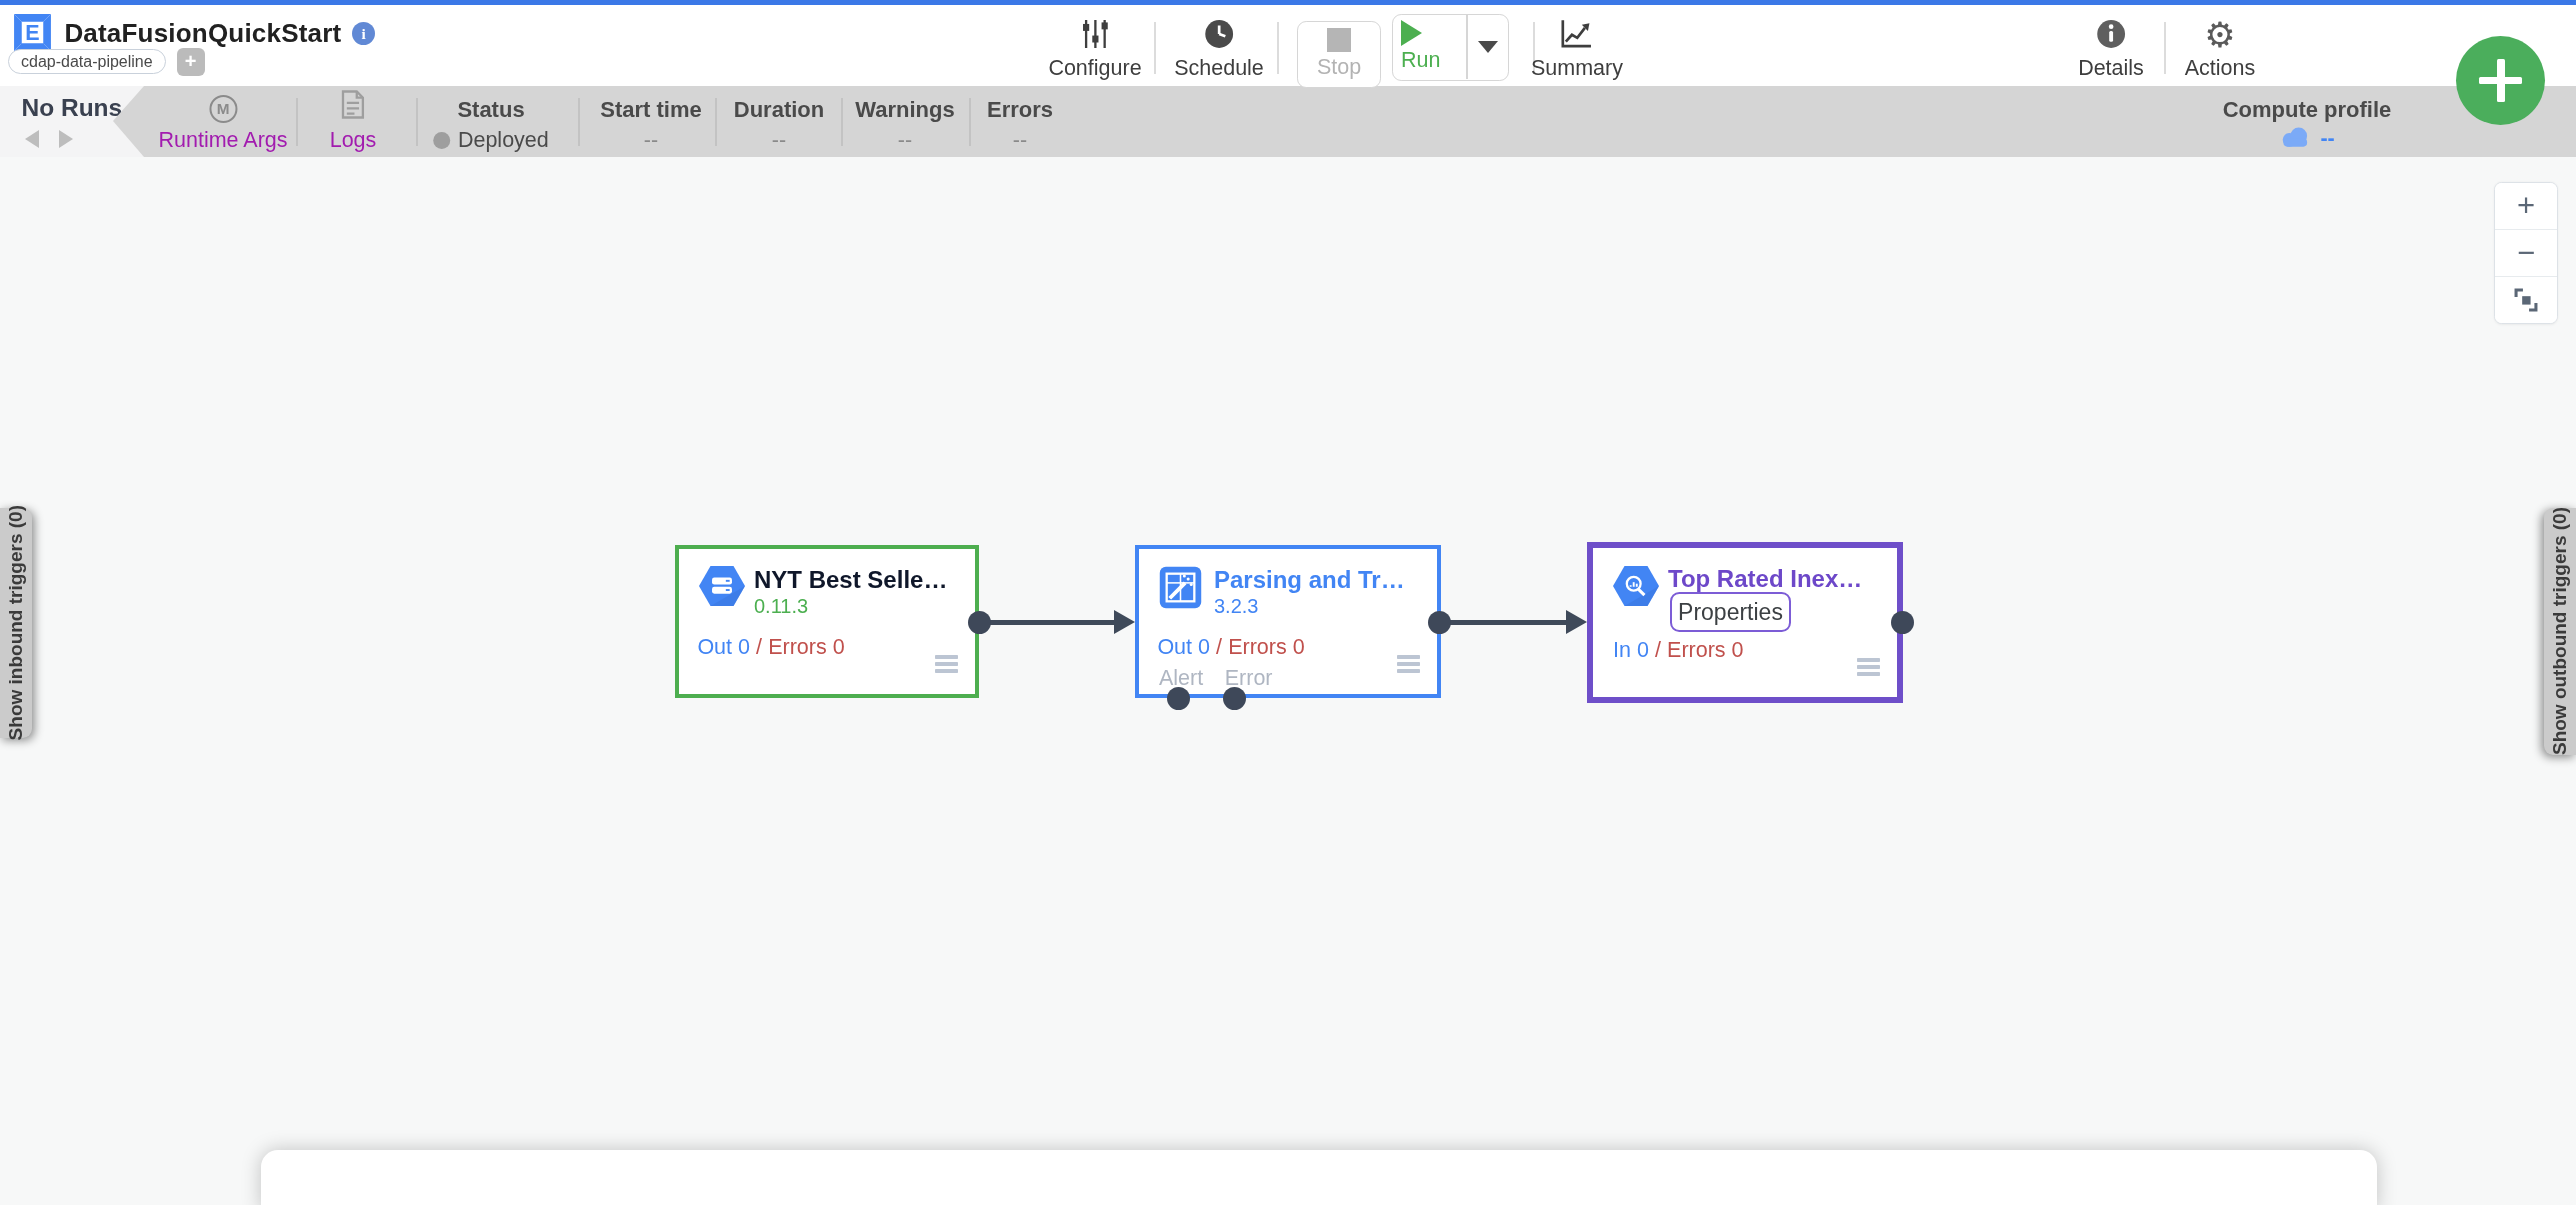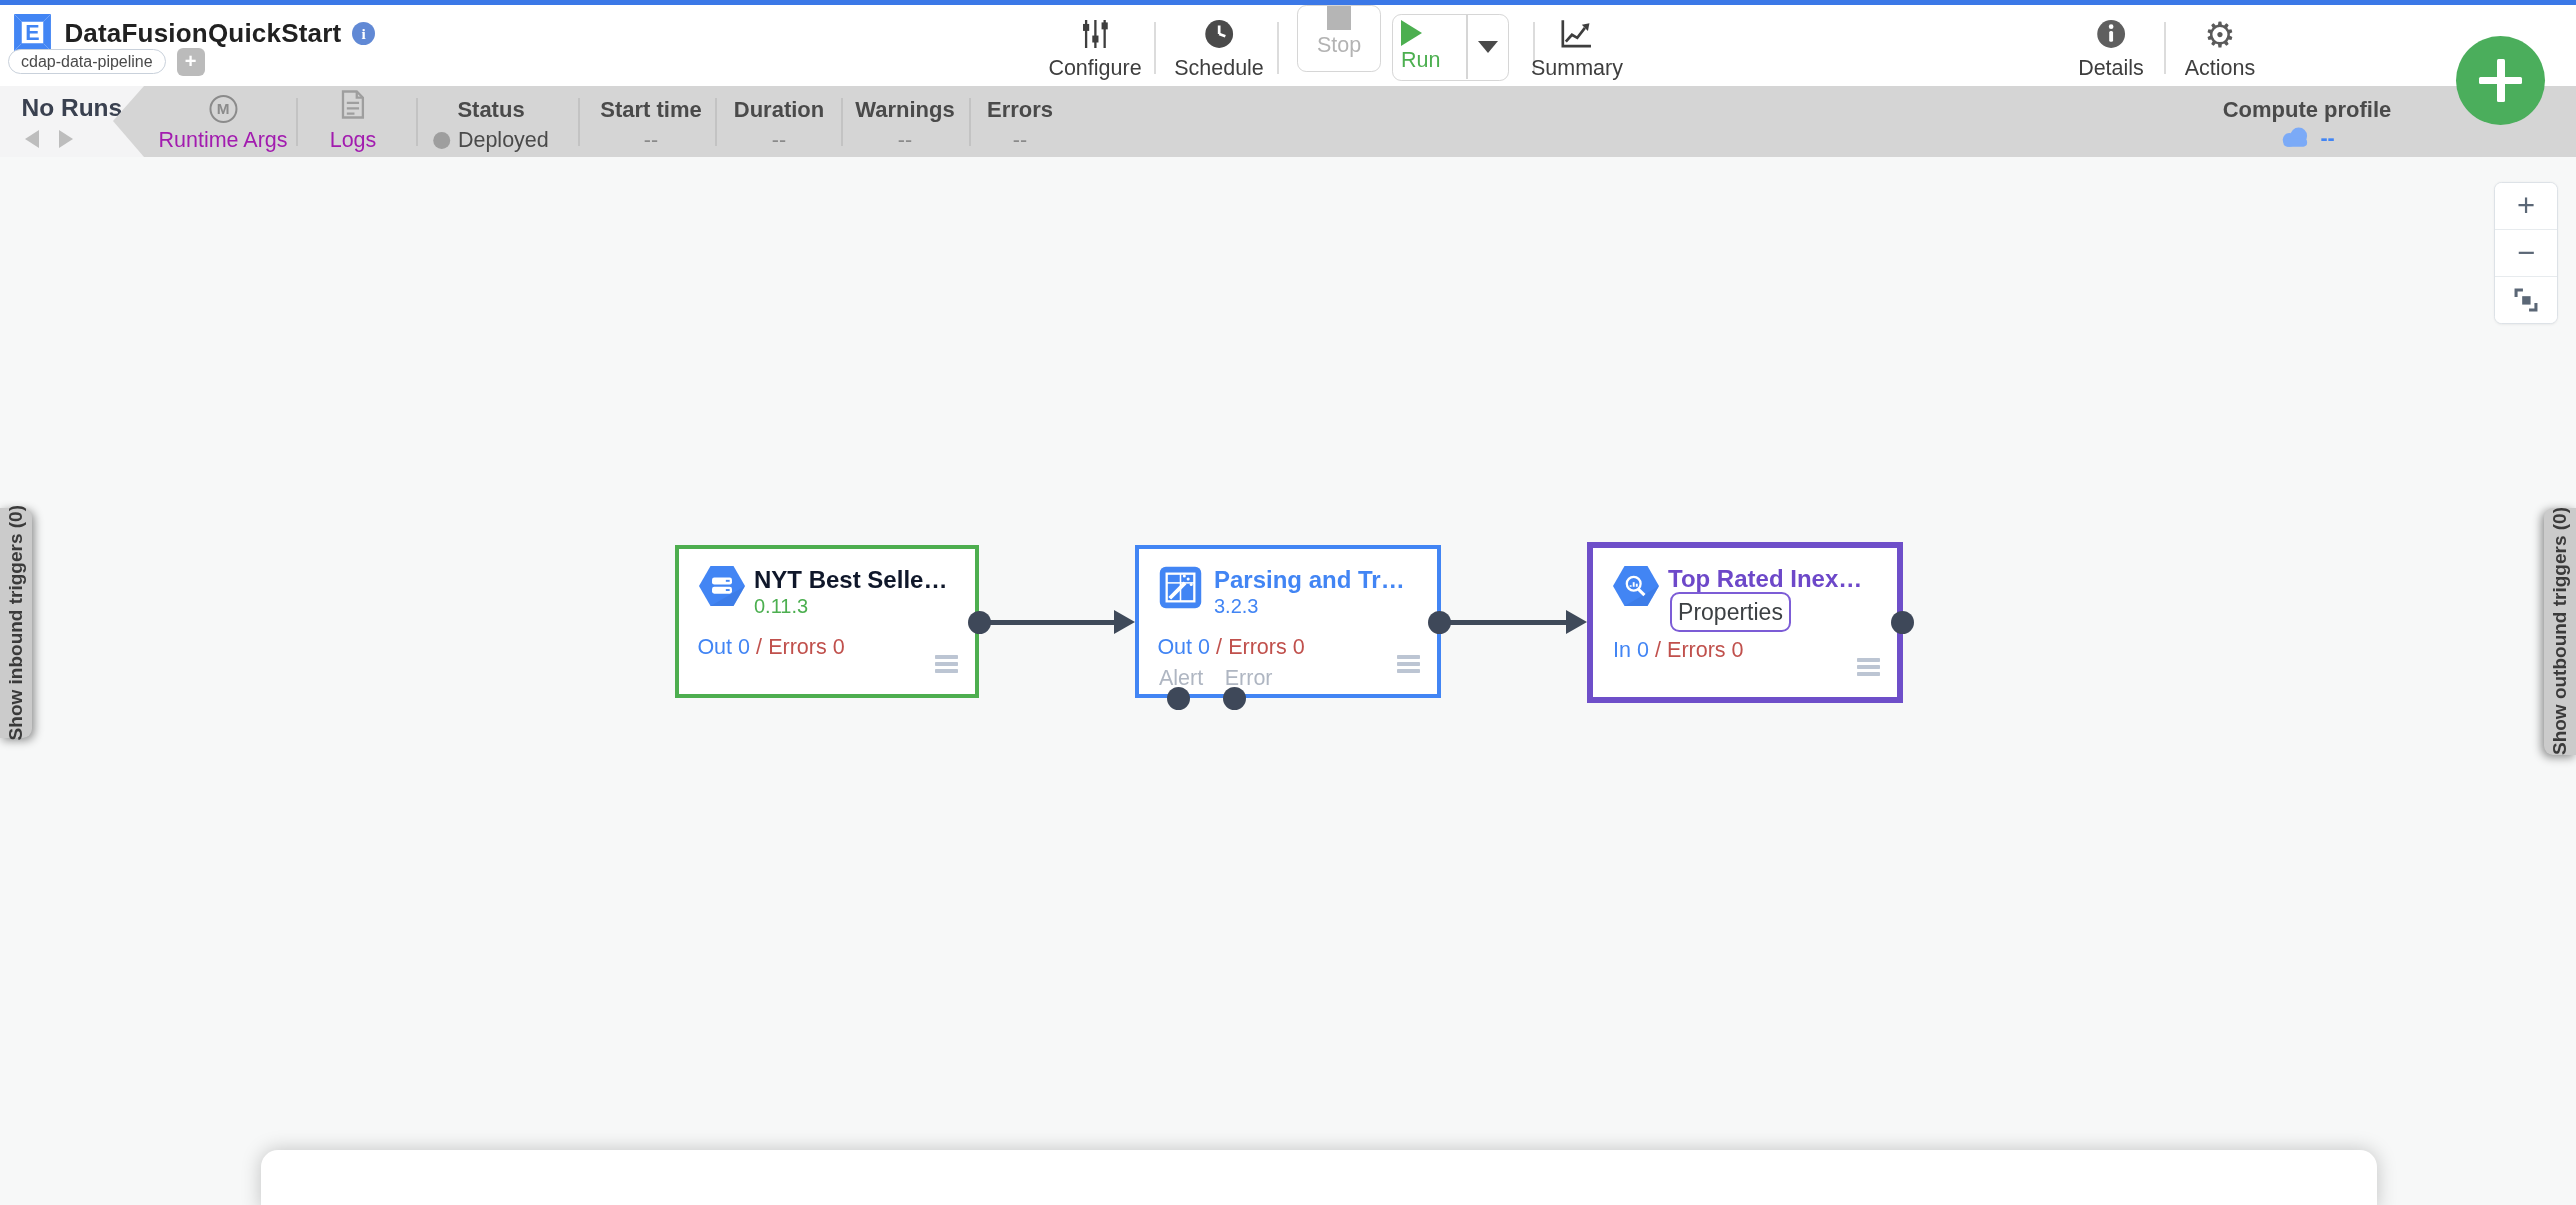--- a/index.html
+++ b/index.html
@@ -18,22 +18,22 @@
   .tags-row{position:absolute;left:7.7px;top:43px;display:flex;align-items:center;gap:10.7px;}
   .artifact-pill{border:1.5px solid #C9D1DB;border-radius:14px;padding:2.3px 12.3px;font-size:16px;color:#4A4A4A;background:#fff;}
   .add-tag{width:28px;height:28px;border-radius:6.1px;background:#BBBBBB;color:#fff;font-size:20px;font-weight:bold;
     display:flex;align-items:center;justify-content:center;}
 
   .hitem{position:absolute;top:12.3px;transform:translateX(-50%);display:flex;flex-direction:column;align-items:center;gap:4.6px;cursor:pointer;}
   .hitem .hicon{height:35px;display:flex;align-items:center;justify-content:center;}
   .hitem .hlabel{font-size:21.5px;color:#3E3E3E;white-space:nowrap;}
   .hsep{position:absolute;top:17px;width:1.5px;height:52px;background:#DCDCDC;}
 
-  .tbtn{position:absolute;top:0;height:67px;background:#fff;border:1.5px solid #D6D6D6;border-radius:9.2px;
-    box-sizing:border-box;display:flex;flex-direction:column;align-items:center;gap:3.1px;}
+  .tbtn{position:absolute;top:16px;height:67px;background:#fff;border:1.5px solid #D6D6D6;border-radius:9.2px;
+    box-sizing:border-box;display:flex;flex-direction:column;align-items:center;justify-content:center;gap:3.1px;}
   .stop-square{width:24.5px;height:24.5px;background:#B5B5B5;}
   .stop-label{font-size:21.5px;color:#B3B3B3;}
   .run-group{position:absolute;top:9.2px;left:1392px;width:117px;height:67px;border:1.5px solid #D6D6D6;border-radius:9.2px;
     box-sizing:border-box;background:#fff;}
   .run-main{position:absolute;left:8px;top:0;width:73px;height:64px;display:flex;flex-direction:column;align-items:flex-start;justify-content:center;gap:2.3px;cursor:pointer;}
   .play-tri{width:0;height:0;border-left:21.5px solid #4CAF50;border-top:13px solid transparent;border-bottom:13px solid transparent;}
   .run-label{font-size:21.5px;color:#4CAF50;}
   .run-divider{position:absolute;left:73px;top:0;width:1.5px;height:64px;background:#D6D6D6;}
   .run-caret{position:absolute;left:74px;top:0;width:41px;height:64px;display:flex;align-items:center;justify-content:center;cursor:pointer;}
   .caret-down{width:0;height:0;border-top:12.3px solid #4A4A4A;border-left:10px solid transparent;border-right:10px solid transparent;}

